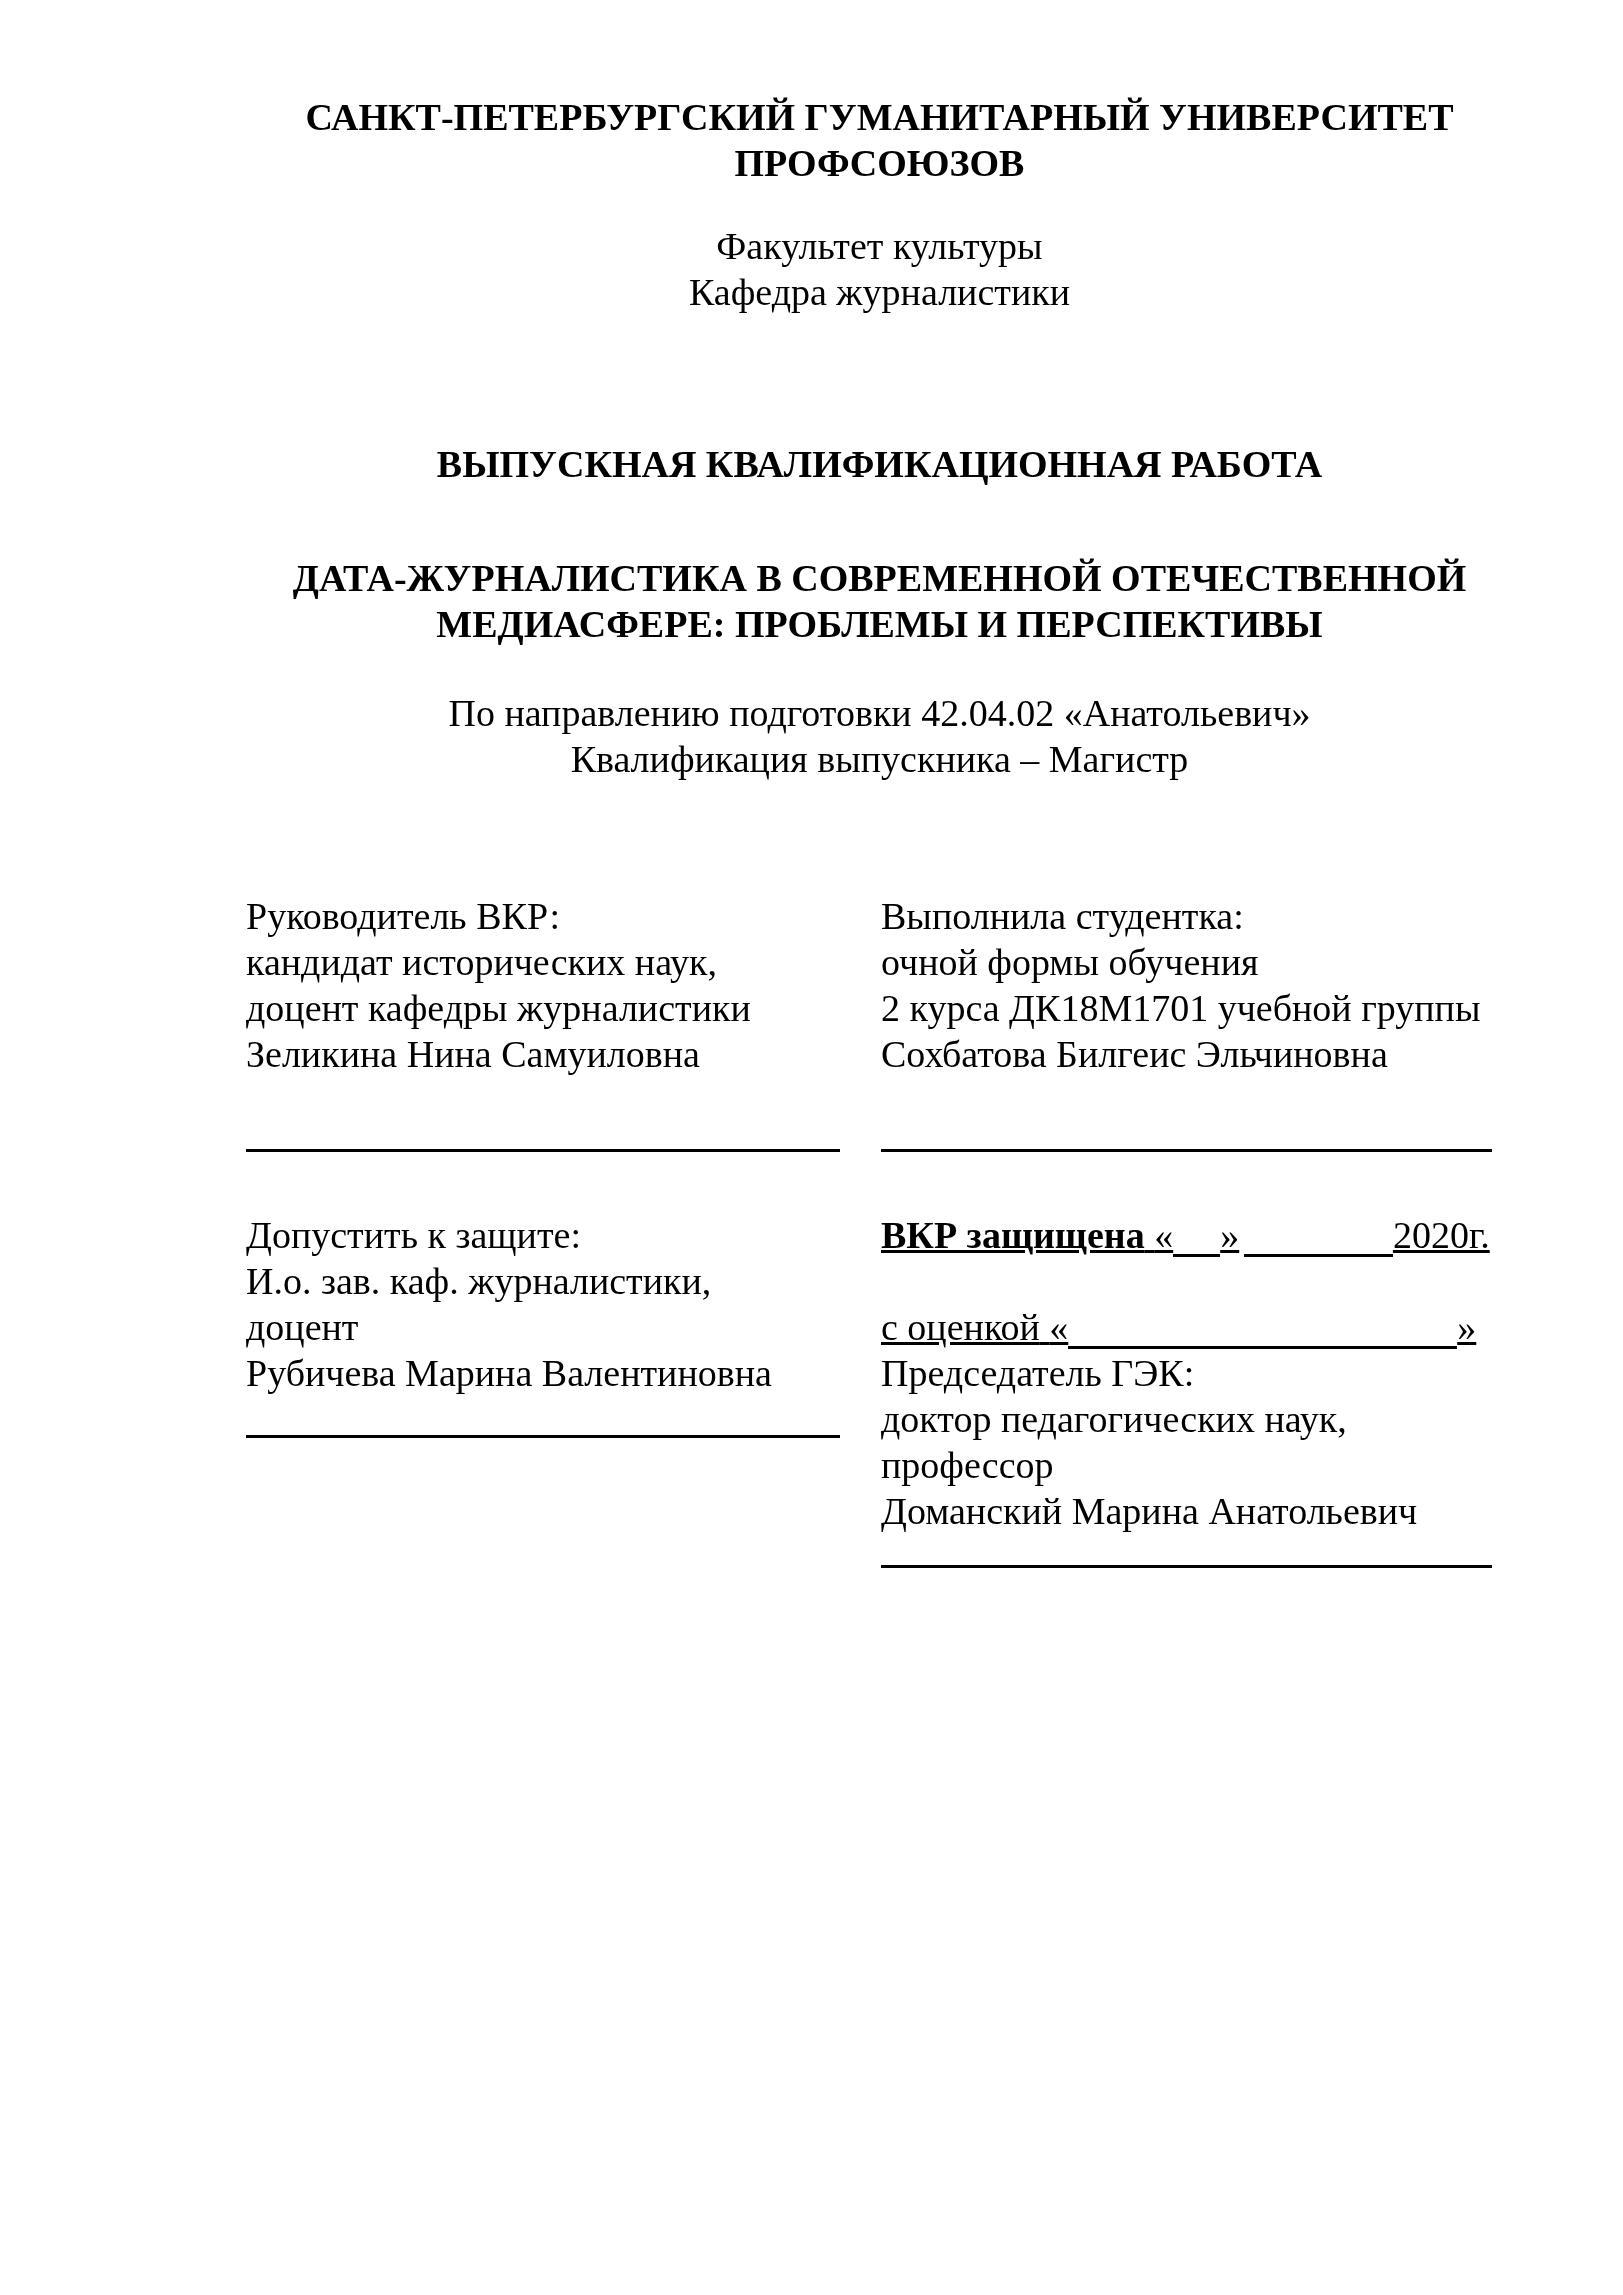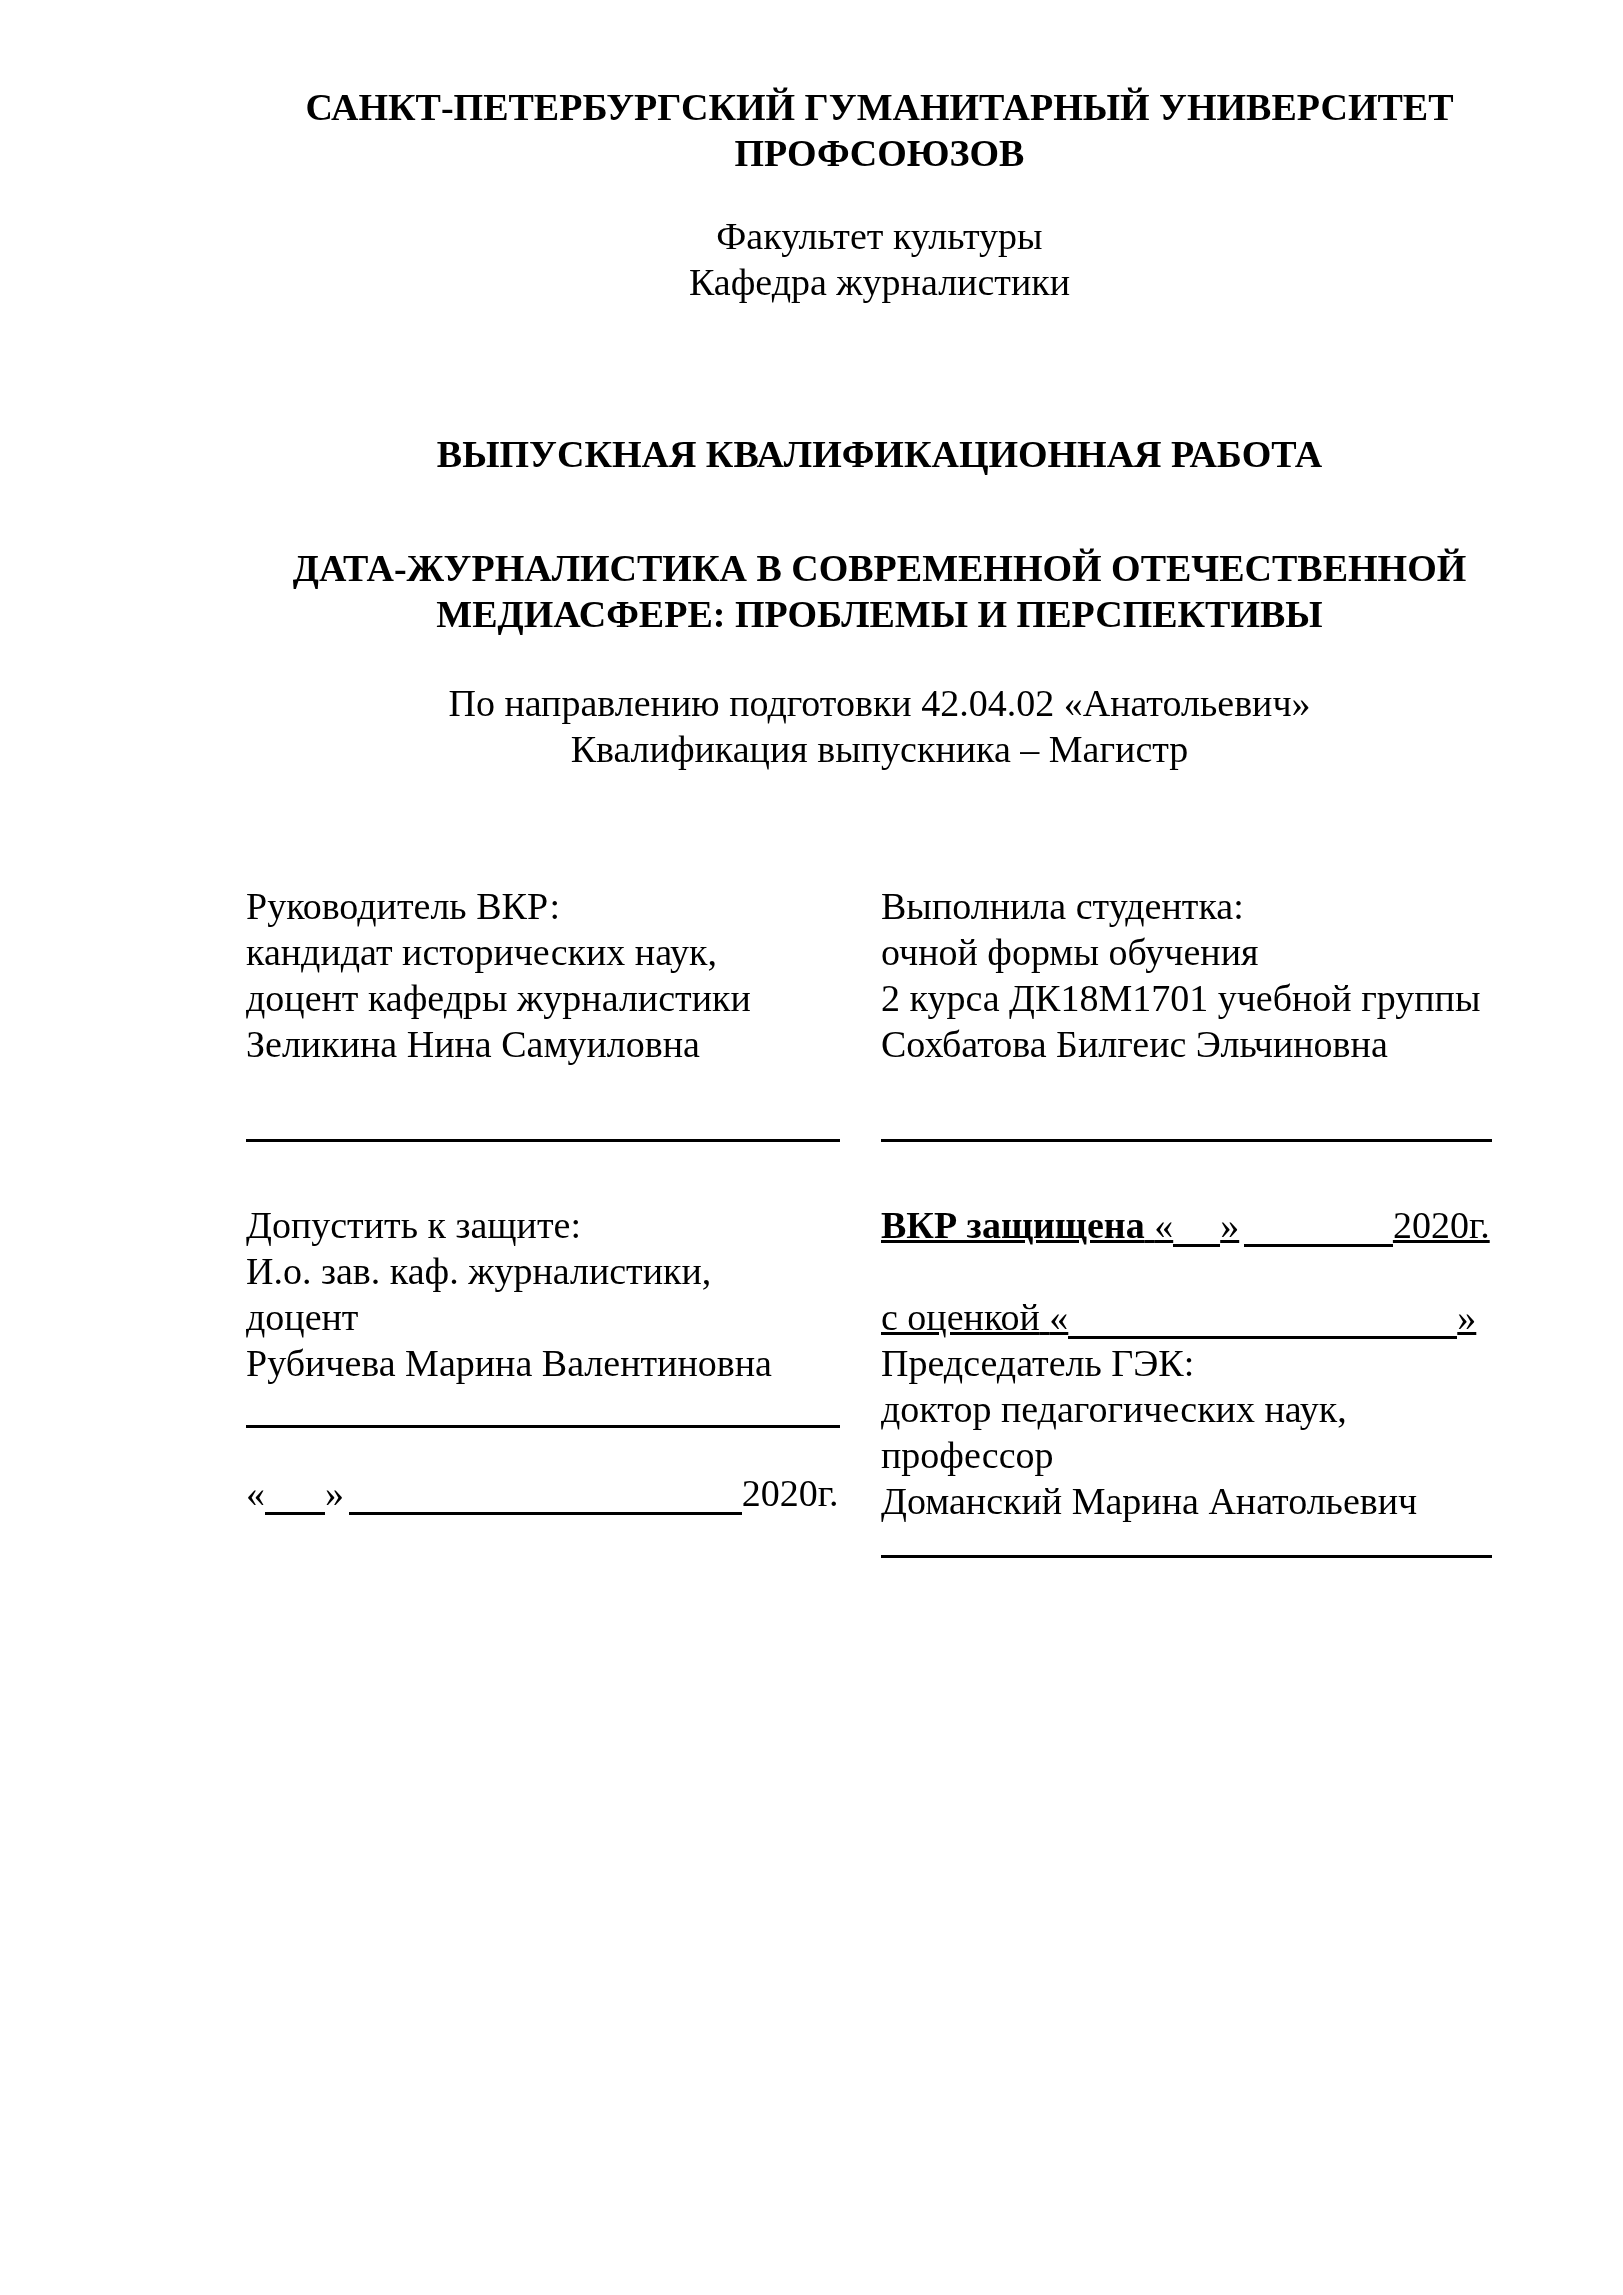--- a/index.html
+++ b/index.html
@@ -8,21 +8,21 @@
     width:1623px;height:2295px;
     background:#ffffff;color:#000000;
     font-family:"Liberation Serif","DejaVu Serif",serif;
     font-size:38px;line-height:46px;
     overflow:hidden;
   }
   .content{position:absolute;left:246px;top:0;width:1267px;}
   .center{text-align:center;}
   .b{font-weight:bold;}
 
-  .sec-univ{padding-top:72px;margin-top:12px;}
+  .sec-univ{padding-top:94px;}
   .sec-fac{margin-top:37px;}
   .sec-worktype{margin-top:126px;}
   .sec-title{margin-top:68px;}
   .sec-program{margin-top:43px;}
 
   .cols{display:grid;grid-template-columns:635px 1fr;}
   .cols1{margin-top:111px;}
   .cols2{margin-top:60px;}
 
   .sig{height:0;border-top:3.1px solid #000;}
@@ -89,21 +89,20 @@
       </div>
     </div>
 
     <div class="cols cols2">
       <div>
         <div>Допустить к защите:</div>
         <div>И.о. зав. каф. журналистики,</div>
         <div>доцент</div>
         <div>Рубичева Марина Валентиновна</div>
         <div class="sig lw sig2"></div>
-        <div class="daterow"><span>«</span><span class="blank w77"></span><span>»</span><span class="gap4"></span><span class="blank w500"></span><span>2020г.</span></div>
       </div>
       <div>
         <div class="nowrap"><span class="b">ВКР защищена</span> <span>«</span><span class="blank w60"></span><span>»</span><span class="gap4"></span><span class="blank w190"></span><span>2020г.</span></div>
         <div class="spacer-line"></div>
         <div class="nowrap"><span>с оценкой</span> <span>«</span><span class="blank w495"></span><span>»</span></div>
         <div>Председатель ГЭК:</div>
         <div>доктор педагогических наук,</div>
         <div>профессор</div>
         <div>Доманский Марина Анатольевич</div>
         <div class="sig rw sig3"></div>

